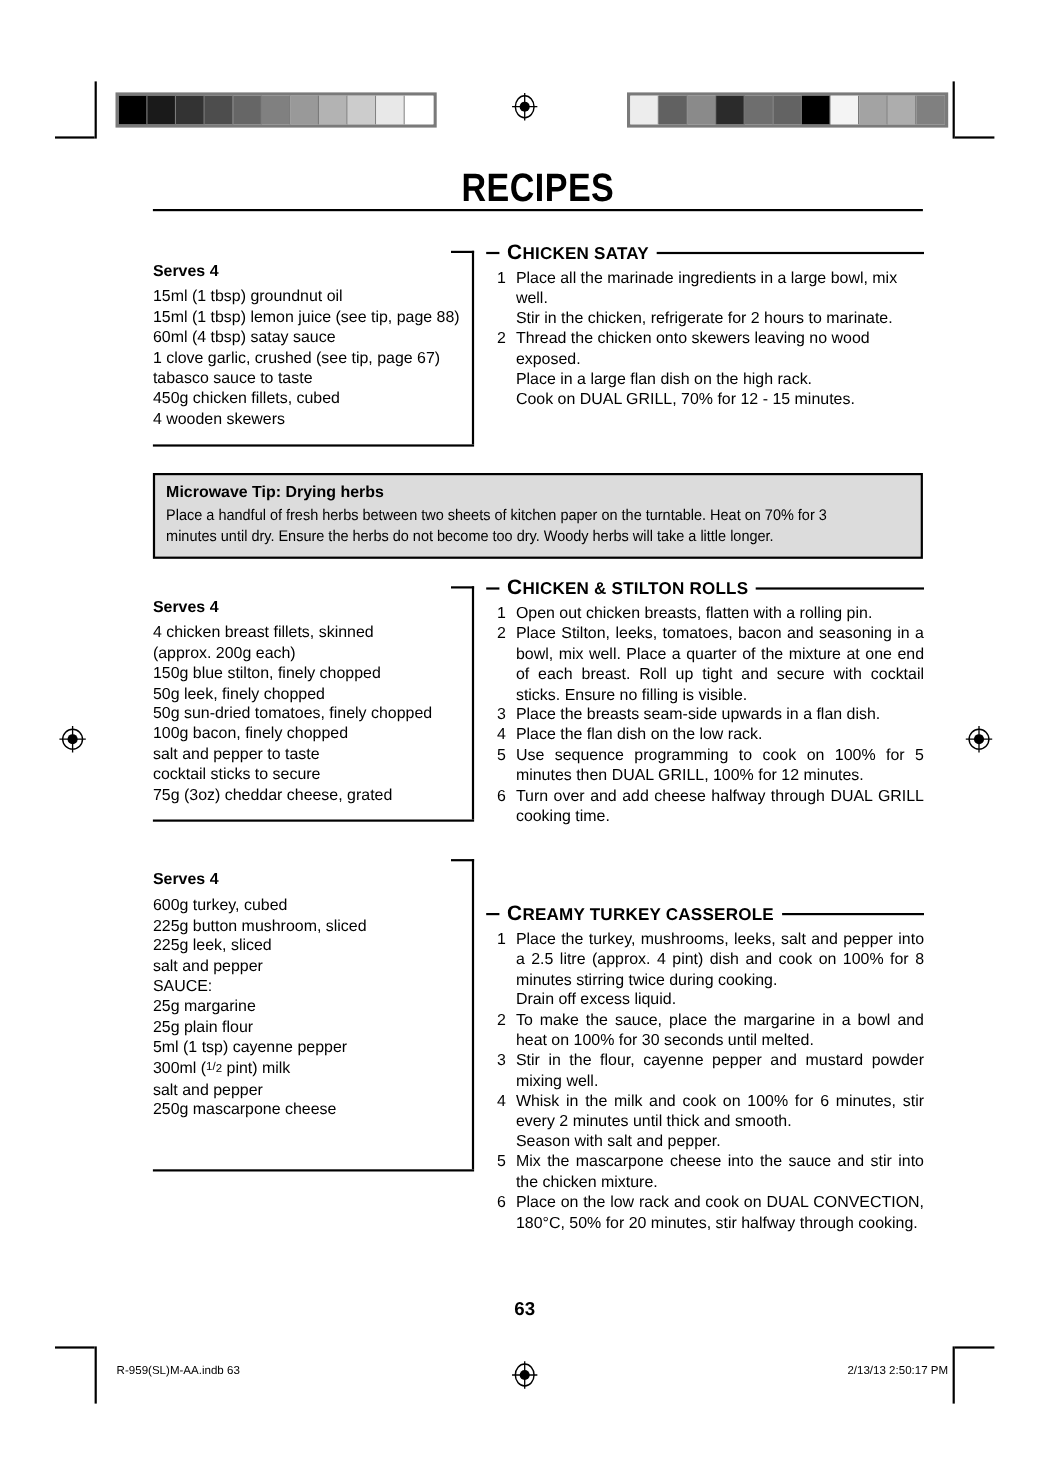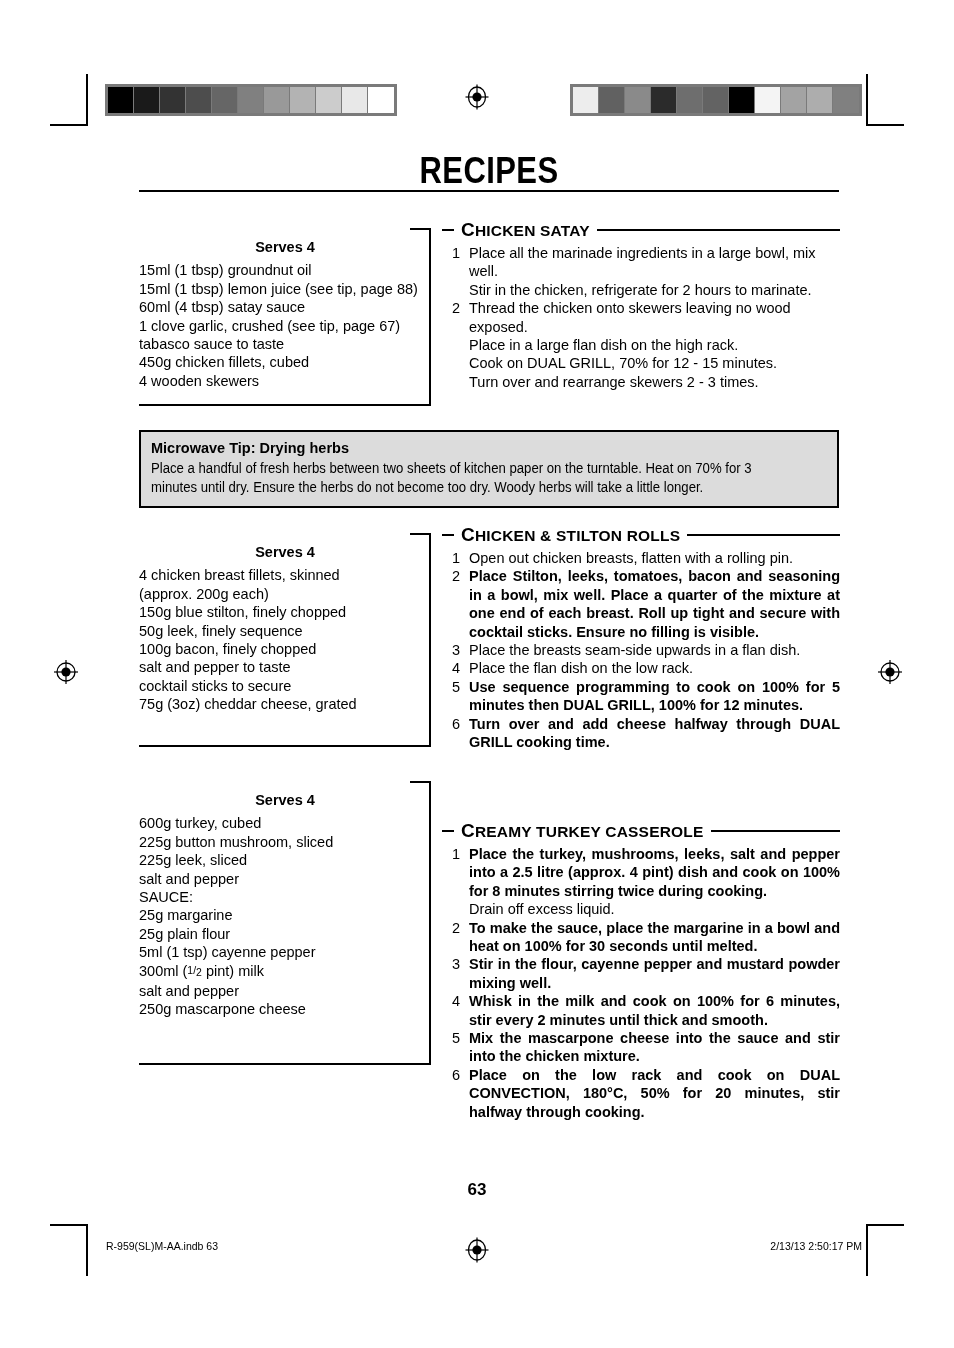--- a/index.html
+++ b/index.html
@@ -71,21 +71,21 @@
 
   
   .ingredients {
     position: absolute;
     left: 139px;
     width: 292px;
     font-size: 14.5px;
     line-height: 18.4px;
   }
   .ingredients .serves {
-    text-align: center;
+    text-align: left;
     font-weight: bold;
     margin-bottom: 5px;
     font-size: 14.5px;
   }
   .ing-line { white-space: nowrap; }
   .frac { font-size: 0.72em; vertical-align: 0.18em; }
   .frac .den { vertical-align: -0.16em; }
 
   
   .ing-bracket-v {
@@ -147,21 +147,21 @@
     padding-left: 27px;
     margin-bottom: 0px;
   }
   ol.steps > li .num {
     position: absolute;
     left: 4px;
     top: 0;
     width: 14px;
     text-align: right;
   }
-  .just { text-align: justify; text-align-last: left; font-weight: bold; }
+  .just { text-align: justify; text-align-last: left; }
   .nojust { text-align: left; }
 
   
   .tipbox {
     position: absolute;
     left: 139px; top: 430px;
     width: 700px;
     background: #dcdcdc;
     border: 2px solid #000;
     padding: 7px 10px 9px 10px;
@@ -299,30 +299,30 @@
           <li>
             <span class="num">1</span>
             <div class="nojust">Place all the marinade ingredients in a large bowl, mix well.</div>
             <div class="nojust">Stir in the chicken, refrigerate for 2 hours to marinate.</div>
           </li>
           <li>
             <span class="num">2</span>
             <div class="nojust">Thread the chicken onto skewers leaving no wood exposed.</div>
             <div class="nojust">Place in a large flan dish on the high rack.</div>
             <div class="nojust">Cook on DUAL GRILL, 70% for 12 - 15 minutes.</div>
-            <div class="nojust">Turn over and rearrange skewers 2 - 3 times.</div>
           </li>
         </ol>
       </div>
       <div class="ingredients" style="top: 543px;">
         <div class="serves">Serves 4</div>
         <div class="ing-line">4 chicken breast fillets, skinned</div>
         <div class="ing-line">(approx. 200g each)</div>
         <div class="ing-line">150g blue stilton, finely chopped</div>
-        <div class="ing-line">50g leek, finely sequence</div>
+        <div class="ing-line">50g leek, finely chopped</div>
+        <div class="ing-line">50g sun-dried tomatoes, finely chopped</div>
         <div class="ing-line">100g bacon, finely chopped</div>
         <div class="ing-line">salt and pepper to taste</div>
         <div class="ing-line">cocktail sticks to secure</div>
         <div class="ing-line">75g (3oz) cheddar cheese, grated</div>
       </div>
       <div class="ing-bracket-stub" style="top: 533px;"></div>
       <div class="ing-bracket-v" style="top: 533px; height: 212px;"></div>
       <div class="ing-bracket-bottom" style="top: 745px;"></div>
       <div class="method" style="top: 524px;">
         <div class="method-head">
@@ -390,20 +390,21 @@
             <span class="num">2</span>
             <div class="just">To make the sauce, place the margarine in a bowl and heat on 100% for 30 seconds until melted.</div>
           </li>
           <li>
             <span class="num">3</span>
             <div class="just">Stir in the flour, cayenne pepper and mustard powder mixing well.</div>
           </li>
           <li>
             <span class="num">4</span>
             <div class="just">Whisk in the milk and cook on 100% for 6 minutes, stir every 2 minutes until thick and smooth.</div>
+            <div class="nojust">Season with salt and pepper.</div>
           </li>
           <li>
             <span class="num">5</span>
             <div class="just">Mix the mascarpone cheese into the sauce and stir into the chicken mixture.</div>
           </li>
           <li>
             <span class="num">6</span>
             <div class="just">Place on the low rack and cook on DUAL CONVECTION, 180°C, 50% for 20 minutes, stir halfway through cooking.</div>
           </li>
         </ol>

